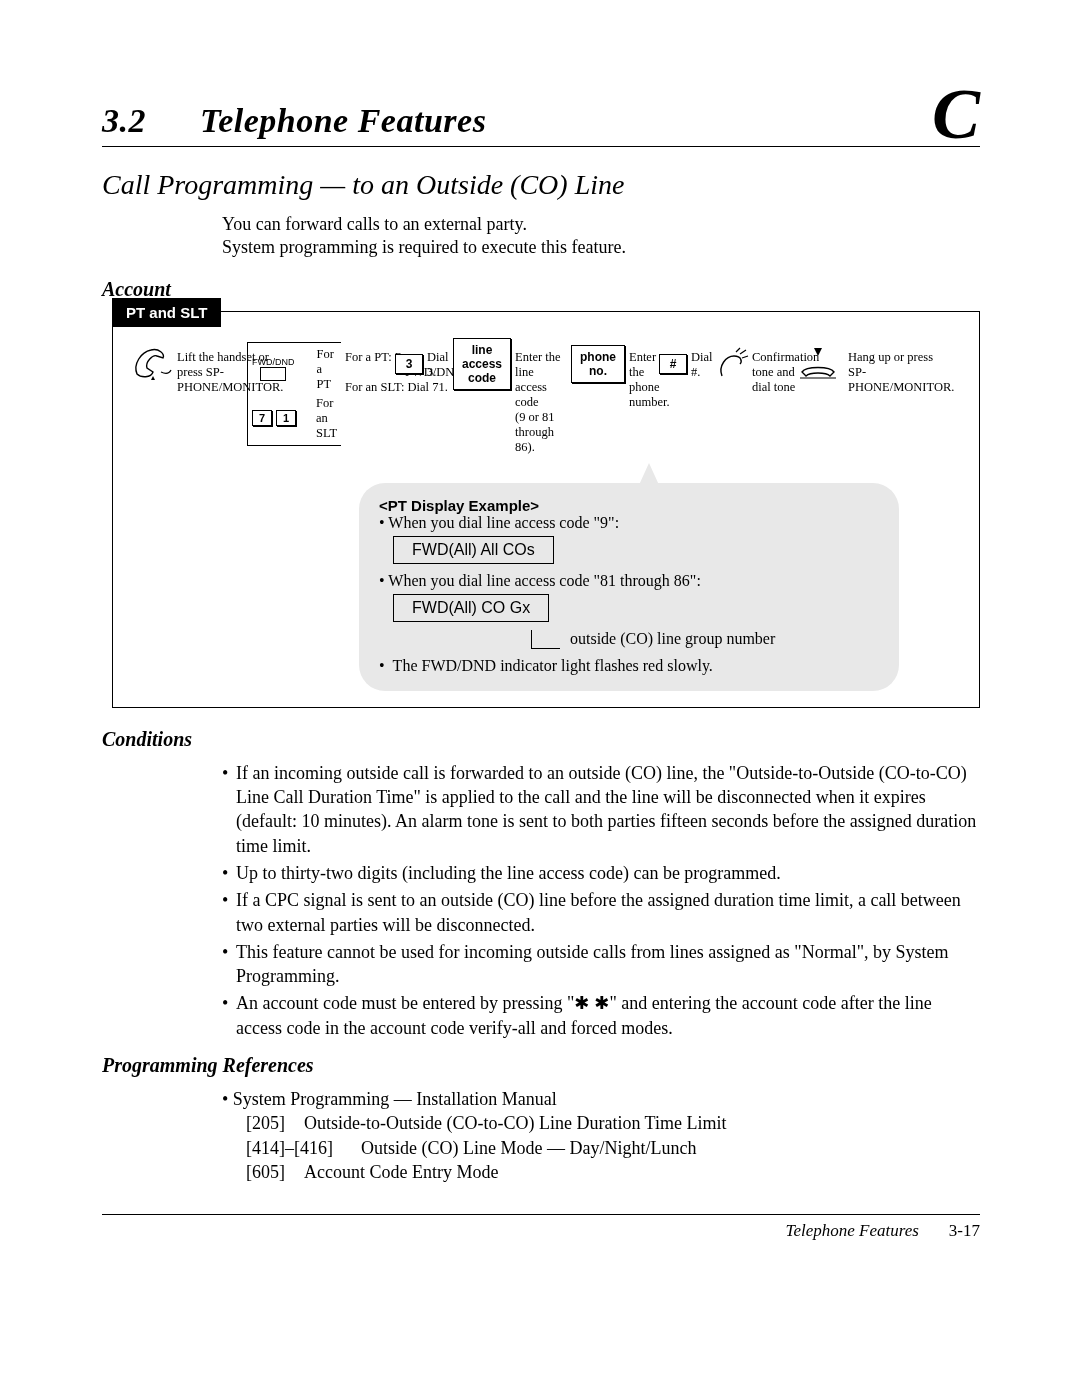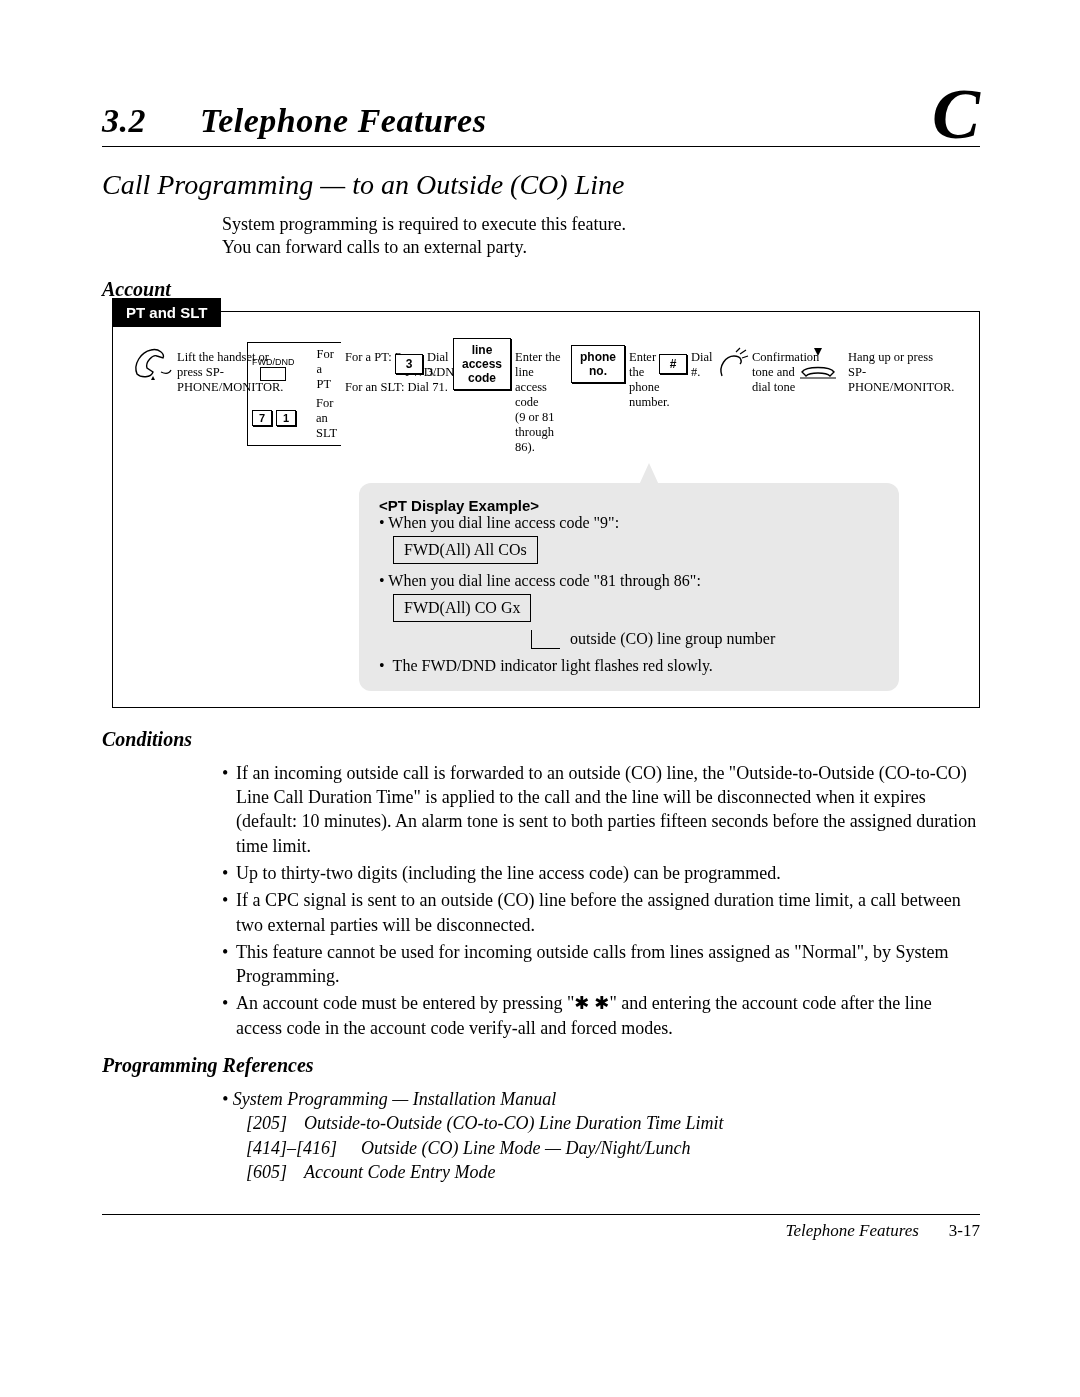--- a/index.html
+++ b/index.html
@@ -129,21 +129,21 @@
     align-items: center;
     margin-right: 6px;
   }
   .fwd-dnd .lbl { font-size: 9px; font-family: Arial, sans-serif; }
   .fwd-dnd .rect {
     width: 24px; height: 12px; border: 1px solid #000;
   }
   
   .callout {
     background: #e8e8e8;
-    border-radius: 12px;
+    border-radius: 26px;
     margin: 28px 0 0 230px;
     padding: 14px 20px 16px 20px;
     font-size: 16px;
     position: relative;
     width: 500px;
   }
   .callout::before {
     content: "";
     position: absolute;
     top: -20px;
@@ -151,23 +151,23 @@
     border-left: 10px solid transparent;
     border-right: 10px solid transparent;
     border-bottom: 22px solid #e8e8e8;
   }
   .callout .title {
     font-family: Arial, sans-serif;
     font-weight: bold;
     font-size: 15px;
   }
   .display {
-    font-family: Liberation Serif, serif;
+    font-family: Liberation Sans, sans-serif;
     border: 1px solid #000;
-    padding: 4px 10px;
+    padding: 4px 18px;
     margin: 4px 0 8px 14px;
     display: inline-block;
     font-size: 16px;
     background: #e8e8e8;
   }
   .legend-line {
     border-left: 1px solid #000;
     border-bottom: 1px solid #000;
     height: 18px;
     margin-left: 138px;
@@ -185,21 +185,20 @@
     margin-bottom: 3px;
   }
   .bullet-list .b .dot {
     width: 14px;
     flex: none;
   }
   .refs {
     margin-left: 120px;
     font-size: 18px;
     line-height: 1.35;
-    font-style: italic;
   }
   .refs-inner { margin-left: 24px; }
   .refs-inner div { display: flex; }
   .refs-inner .code { width: 115px; flex: none; }
   .page-rule {
     border-top: 1px solid #000;
     margin-top: 30px;
   }
   .footer {
     display: flex;
@@ -220,22 +219,22 @@
   <div class="header">
     <div class="section-num">
       <span class="num">3.2</span><span>Telephone Features</span>
     </div>
     <div class="big-c">C</div>
   </div>
 
   <div class="subtitle">Call Programming — to an Outside (CO) Line</div>
 
   <div class="intro">
+    <div>You can forward calls to an external party.</div>
     <div>System programming is required to execute this feature.</div>
-    <div>You can forward calls to an external party.</div>
   </div>
 
   <div class="h3">Account</div>
 
   <div class="procbox">
     <div class="tab">PT and SLT</div>
 
     <div class="flow">
 
       <div class="col" style="width:110px">

